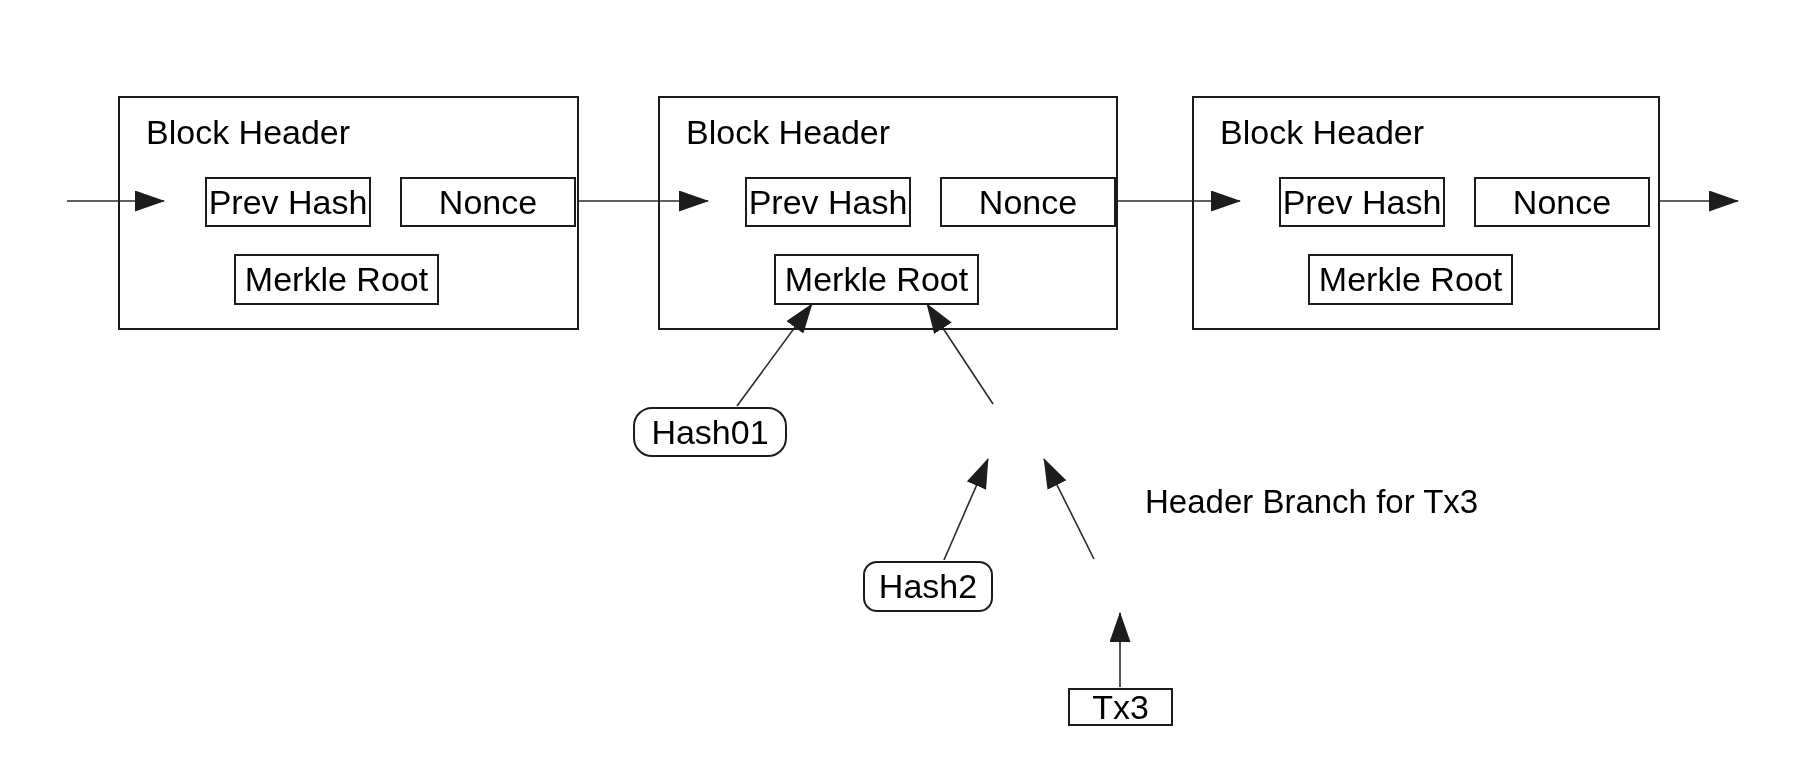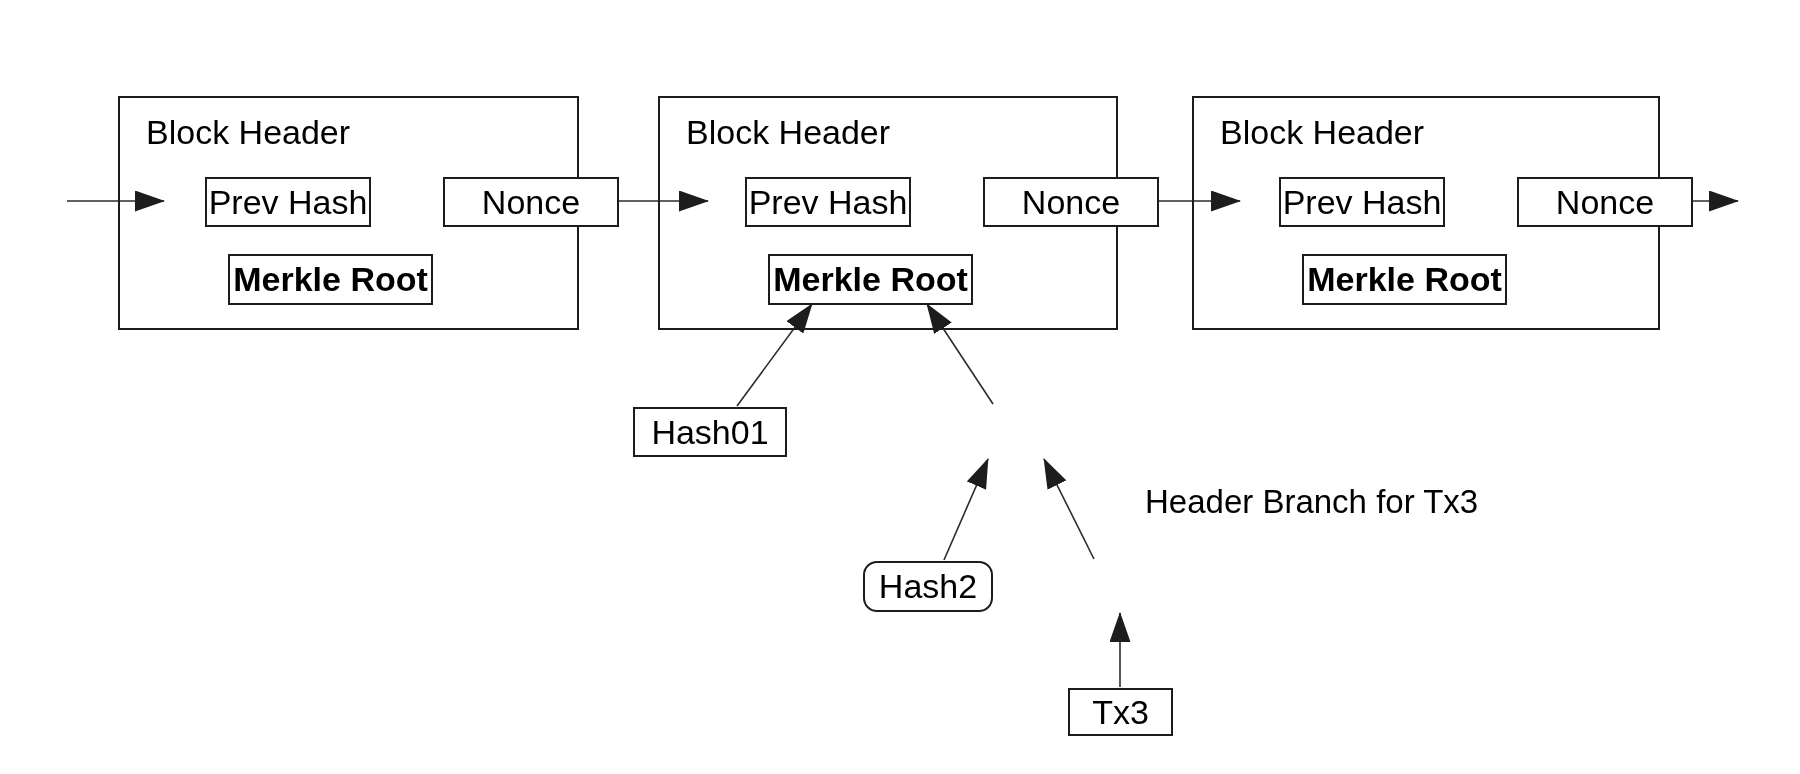--- a/index.html
+++ b/index.html
@@ -53,22 +53,22 @@
     align-items: center;
     justify-content: center;
     font-size: 34px;
     white-space: nowrap;
   }
   .dashed {
     border: 2px dashed #979797;
   }
   
   .prev-hash   { left: 44px;  top: 79px;  width: 166px; height: 50px; margin-left: 41px; }
-  .nonce       { left: 280px; top: 79px;  width: 176px; height: 50px; margin-left: 43px; }
-  .merkle-root { left: 108px;  top: 156px; width: 205px; height: 51px; font-weight: bold; }
+  .nonce       { left: 280px; top: 79px;  width: 176px; height: 50px; }
+  .merkle-root { left: 114px;  top: 156px; width: 205px; height: 51px; }
 </style>
 </head>
 <body>
 
 <div class="canvas">
 
   <svg class="arrows" viewBox="0 0 1800 774" xmlns="http://www.w3.org/2000/svg">
     <defs>
       <marker id="ah" markerUnits="userSpaceOnUse" markerWidth="30" markerHeight="21" refX="29" refY="10.5" orient="auto">
         <path d="M0,0 L30,10.5 L0,21 Z" fill="#1d1d1d"></path>
@@ -102,23 +102,23 @@
     <div class="box merkle-root">Merkle Root</div>
   </div>
 
   <div class="block" style="left:1192px; top:96px; width:468px; height:234px;">
     <div class="block-label">Block Header</div>
     <div class="box prev-hash">Prev Hash</div>
     <div class="box nonce">Nonce</div>
     <div class="box merkle-root">Merkle Root</div>
   </div>
 
-  <div class="box" style="left:633px; top:407px; width:154px; height:50px;">Hash01</div>
+  <div class="box" style="left:633px; top:407px; width:154px; height:50px;border-radius:19px;">Hash01</div>
 
 
   <div class="box" style="left:863px; top:561px; width:130px; height:51px;border-radius:14px;">Hash2</div>
 
 
-  <div class="box" style="left:1068px; top:688px; width:105px; height:48px;">Tx3</div>
+  <div class="box" style="left:1068px; top:688px; width:105px; height:38px;">Tx3</div>
 
   <div class="annotation">Header Branch for Tx3</div>
 
 </div>
 
 </body></html>

